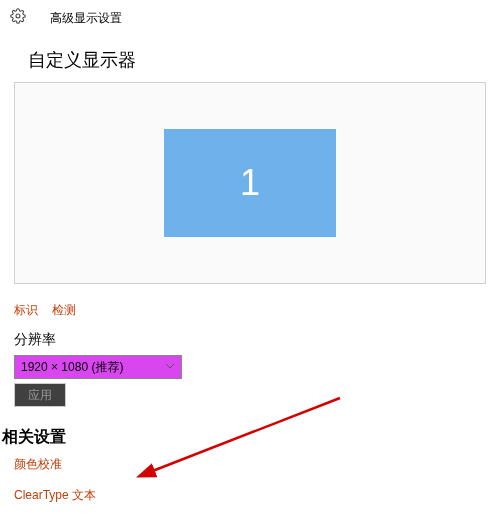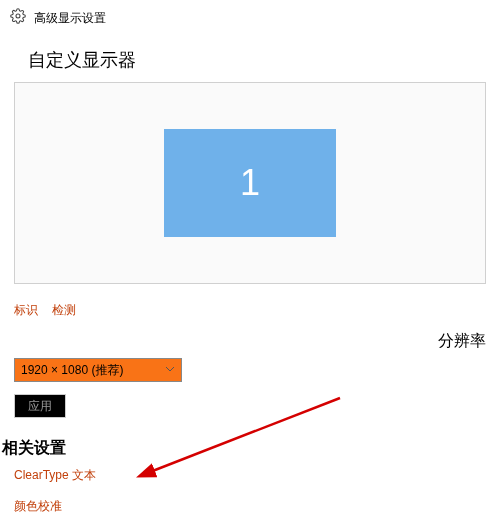--- a/index.html
+++ b/index.html
@@ -1,29 +1,29 @@
 <!DOCTYPE html>
 <html><head>
 <meta charset="utf-8">
 <style>
   * { box-sizing: border-box; margin: 0; padding: 0; }
   html, body { width: 500px; height: 517px; font-family: "Microsoft YaHei", "Segoe UI", sans-serif; background: #fff; color: #000; overflow: hidden; }
-  .header { display: flex; align-items: center; gap: 8px; padding: 8px 10px; }
+  .header { display: flex; align-items: center; gap: 24px; padding: 8px 10px; }
   .header svg { width: 16px; height: 16px; }
   .header-title { font-size: 12px; }
   .section-title { font-size: 18px; font-weight: 400; padding: 12px 28px 6px; }
   .monitor-box { margin: 4px 14px 8px; border: 1px solid #d0d0d0; background: #fafafa; height: 202px; display: flex; align-items: center; justify-content: center; }
   .monitor { width: 172px; height: 108px; background: #6fb1ea; color: #fff; display: flex; align-items: center; justify-content: center; font-size: 36px; font-weight: 300; }
   .links-row { display: flex; gap: 14px; padding: 10px 14px 6px; }
   .linkish { color: #c2410c; font-size: 12px; cursor: pointer; }
-  .field-label { font-size: 16px; padding: 6px 14px 4px; text-align: right; }
-  .select { margin: 2px 14px 8px; width: 168px; height: 24px; border: 1px solid #888; font-size: 12px; display: flex; align-items: center; justify-content: space-between; padding: 0 6px; background: #f97316; }
+  .field-label { font-size: 14px; padding: 6px 14px 4px; }
+  .select { margin: 2px 14px 0; width: 168px; height: 24px; border: 1px solid #888; font-size: 12px; display: flex; align-items: center; justify-content: space-between; padding: 0 6px; background: #d946ef; }
   .select svg { width: 10px; height: 10px; }
   .btn-row { display: flex; gap: 10px; padding: 4px 14px 4px; }
-  .btn { width: 52px; height: 24px; border: 1px solid #ccc; background: #000000; color: #999; font-size: 12px; display: flex; align-items: center; justify-content: center; }
+  .btn { width: 52px; height: 24px; border: 1px solid #ccc; background: #404040; color: #999; font-size: 12px; display: flex; align-items: center; justify-content: center; }
   .related-title { font-size: 16px; font-weight: 700; padding: 16px 2px 8px; }
   .related-list { padding: 0 14px; display: flex; flex-direction: column; gap: 14px; }
   .arrow-overlay { position: absolute; pointer-events: none; }
 </style>
 </head>
 <body>
 
 <div class="header">
   <span>
     <svg viewBox="0 0 24 24" fill="none" stroke="#444" stroke-width="1.6">
@@ -56,22 +56,22 @@
       </svg>
   </span>
 </div>
 
 <div class="btn-row">
   <div class="btn">应用</div>
 </div>
 
 <div class="related-title">相关设置</div>
 <div class="related-list">
+  <span class="linkish">颜色校准</span>
   <span class="linkish">ClearType 文本</span>
-  <span class="linkish">颜色校准</span>
 
 </div>
 
 <svg class="arrow-overlay" style="left:130px; top:390px;" width="220" height="100">
   <defs>
     <marker id="ah" markerWidth="10" markerHeight="10" refX="2" refY="3" orient="auto">
       <path d="M0,0 L0,6 L8,3 z" fill="#d40000"></path>
     </marker>
   </defs>
   <line x1="210" y1="8" x2="20" y2="82" stroke="#d40000" stroke-width="2.5" marker-end="url(#ah)"></line>

